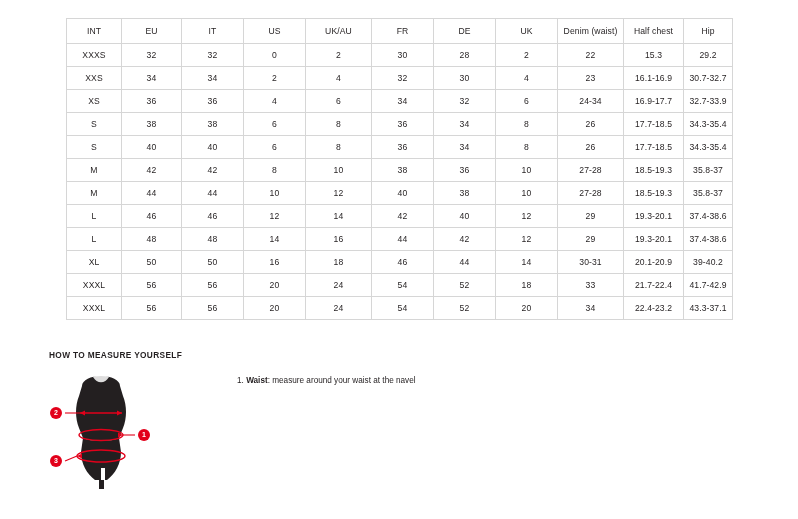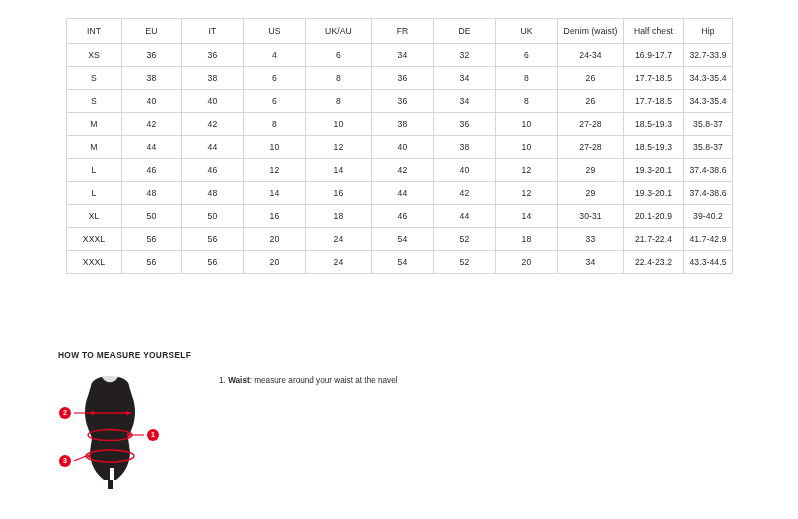--- a/index.html
+++ b/index.html
@@ -54,35 +54,36 @@
   .col-fr     { width: 62px; }
   .col-de     { width: 62px; }
   .col-uk     { width: 62px; }
   .col-denim  { width: 66px; }
   .col-half   { width: 60px; }
   .col-hip    { width: 49px; }
 
   
   .measure-section {
     position: absolute;
-    left: 58px;
+    left: 49px;
     top: 350px;
     width: 680px;
   }
   .measure-title {
     font-size: 8.3px;
     font-weight: bold;
     letter-spacing: 0.35px;
     color: #231f20;
     margin-bottom: 12px;
   }
   .measure-body {
     position: relative;
     display: flex;
     align-items: flex-start;
+    gap: 27px;
   }
   .figure-box {
     position: relative;
     width: 115px;
     height: 120px;
     flex: 0 0 115px;
   }
   .measure-list {
     margin-left: 46px;
     padding-top: 4px;
@@ -149,20 +150,46 @@
           <th>FR</th>
           <th>DE</th>
           <th>UK</th>
           <th>Denim (waist)</th>
           <th>Half chest</th>
           <th>Hip</th>
         </tr>
       </thead>
       <tbody>
         <tr>
+          <td>XXXS</td>
+          <td>32</td>
+          <td>32</td>
+          <td>0</td>
+          <td>2</td>
+          <td>30</td>
+          <td>28</td>
+          <td>2</td>
+          <td>22</td>
+          <td>15.3</td>
+          <td>29.2</td>
+        </tr>
+        <tr>
+          <td>XXS</td>
+          <td>34</td>
+          <td>34</td>
+          <td>2</td>
+          <td>4</td>
+          <td>32</td>
+          <td>30</td>
+          <td>4</td>
+          <td>23</td>
+          <td>16.1-16.9</td>
+          <td>30.7-32.7</td>
+        </tr>
+        <tr>
           <td>XS</td>
           <td>36</td>
           <td>36</td>
           <td>4</td>
           <td>6</td>
           <td>34</td>
           <td>32</td>
           <td>6</td>
           <td>24-34</td>
           <td>16.9-17.7</td>
@@ -276,21 +303,21 @@
           <td>XXXL</td>
           <td>56</td>
           <td>56</td>
           <td>20</td>
           <td>24</td>
           <td>54</td>
           <td>52</td>
           <td>20</td>
           <td>34</td>
           <td>22.4-23.2</td>
-          <td>43.3-44.5</td>
+          <td>43.3-37.1</td>
         </tr>
       </tbody>
     </table>
   </div>
 
   <div class="measure-section">
     <div class="measure-title">HOW TO MEASURE YOURSELF</div>
 
     <div class="measure-body">
 

